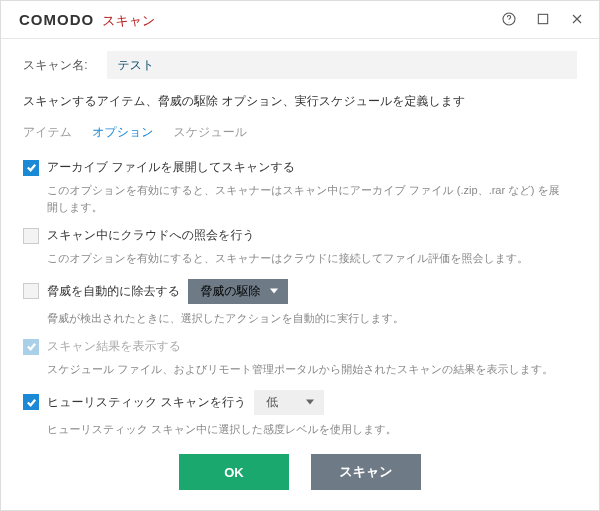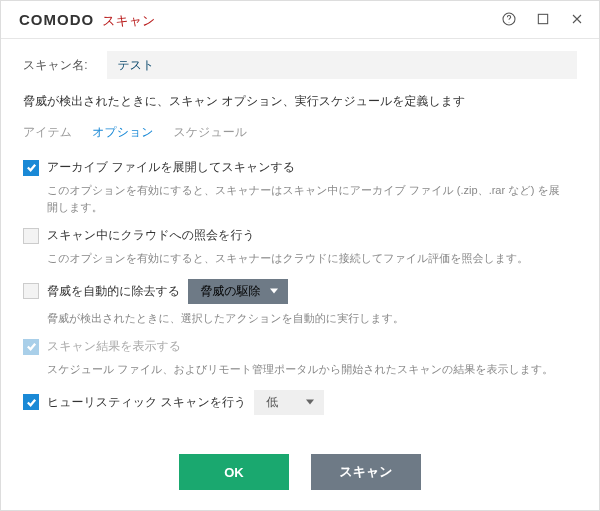--- a/index.html
+++ b/index.html
@@ -75,21 +75,21 @@
   </div>
   <div class="divider"></div>
 
   <div class="content">
 
     <div class="name-row">
       <span class="name-label">スキャン名:</span>
       <input class="name-input" value="テスト" style="">
     </div>
 
-    <div class="hint">脅威が検出されたときに、スキャン オプション、実行スケジュールを定義します</div>
+    <div class="hint">スキャンするアイテム、脅威の駆除 オプション、実行スケジュールを定義します</div>
 
     <div class="tabs">
       <div class="tab">アイテム</div>
       <div class="tab active">オプション</div>
       <div class="tab">スケジュール</div>
     </div>
 
     <div class="scroll-area">
 
       <div class="opt">
@@ -140,20 +140,21 @@
           <span class="chk checked">
               <svg viewBox="0 0 12 12">
                 <path d="M2 6l3 3 5-6"></path>
               </svg>
             </span>
           <span class="opt-label">ヒューリスティック スキャンを行う</span>
           <span class="select light">
               <span>低</span>
             </span>
         </div>
+        <div class="opt-desc">ヒューリスティック スキャン中に選択した感度レベルを使用します。</div>
       </div>
 
     </div>
 
     <div class="footer">
       <button class="btn btn-ok">OK</button>
       <button class="btn btn-cancel">スキャン</button>
     </div>
 
   </div>

